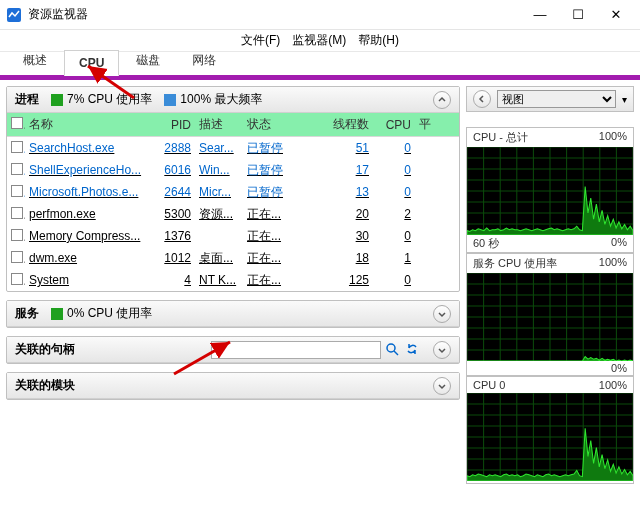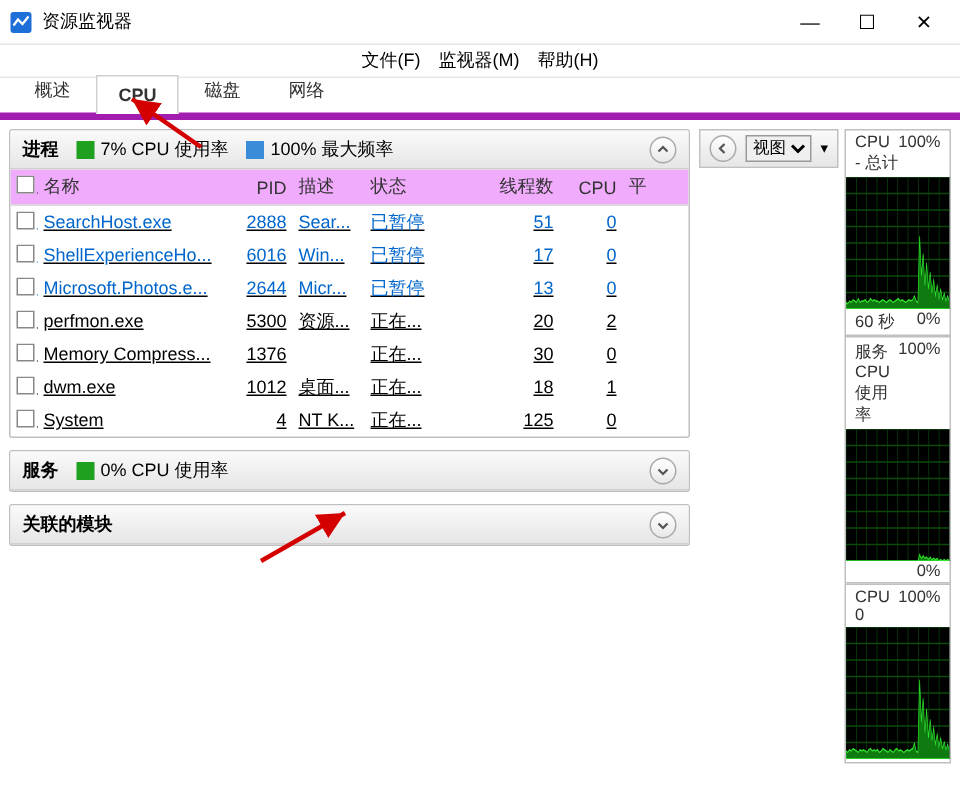--- a/index.html
+++ b/index.html
@@ -9,30 +9,30 @@
 .titlebar .title { flex: 1; font-size: 12px; }
 .titlebar .winbtns { display: flex; gap: 14px; padding-right: 6px; }
 .titlebar .winbtns span { width: 24px; text-align: center; cursor: pointer; font-size: 13px; }
 .menubar { height: 22px; display: flex; align-items: center; padding: 0 8px; gap: 12px; font-size: 12px; border-bottom: 1px solid #e8e8e8; justify-content: center; }
 .menubar span { cursor: pointer; }
 .tabs { height: 28px; display: flex; align-items: end; padding: 0 8px; border-bottom: 5px solid #a21caf; gap: 2px; }
 .tab { padding: 5px 14px; cursor: pointer; color: #333; border: 1px solid transparent; }
 .tab.active { border: 1px solid #d0d0d0; border-bottom-color: #fff; background: #fff; position: relative; top: 1px; font-weight: bold; }
 .content { display: flex; padding: 6px; gap: 6px; height: calc(529px - 30px - 22px - 28px); }
 .leftcol { flex: 1; display: flex; flex-direction: column; gap: 8px; overflow: hidden; min-width: 0; }
-.rightcol { width: 168px; display: flex; flex-direction: row; gap: 4px; }
+.rightcol { width: 168px; display: flex; flex-direction: column; gap: 15px; }
 .panel { border: 1px solid #c0c0c0; border-radius: 2px; }
 .panel-hd { background: linear-gradient(#fafafa,#e6e6e6); height: 26px; display: flex; align-items: center; padding: 0 8px; gap: 12px; font-size: 12px; border-bottom: 1px solid #d0d0d0; }
 .panel-hd .ttl { font-weight: bold; }
 .panel-hd .chip { display: flex; align-items: center; gap: 4px; }
 .panel-hd .sq { width: 12px; height: 12px; display: inline-block; }
 .panel-hd .flex1 { flex: 1; }
 .panel-hd .expand { width: 18px; height: 18px; border: 1px solid #aaa; border-radius: 50%; background: linear-gradient(#fff,#e8e8e8); display: flex; align-items: center; justify-content: center; cursor: pointer; font-size: 10px; color: #555; }
 .process-table { overflow: hidden; }
-.thead { display: flex; background: #f0abfc; border-bottom: 1px solid #d8d8d8; height: 24px; align-items: center; font-size: 12px; color: #333; }
+.thead { display: flex; background: #86efac; border-bottom: 1px solid #d8d8d8; height: 24px; align-items: center; font-size: 12px; color: #333; }
 .thead > div, .trow > div { padding: 0 4px; overflow: hidden; text-overflow: ellipsis; white-space: nowrap; }
 .col-chk { width: 18px; }
 .col-name { width: 128px; }
 .col-pid { width: 42px; text-align: right; }
 .col-desc { width: 48px; }
 .col-stat { width: 44px; }
 .col-thr { width: 48px; text-align: right; margin-left: 38px; }
 .col-cpu { width: 42px; text-align: right; }
 .col-avg { width: 28px; }
 .tbody { max-height: 160px; overflow-y: auto; text-decoration: underline; }
@@ -201,20 +201,44 @@
           </span>
         <span class="flex1"></span>
         <span class="expand">
           <svg width="10" height="10" viewBox="0 0 10 10">
               <path d="M2 4 L5 7 L8 4" stroke="#555" stroke-width="1.5" fill="none"></path>
             </svg>
         </span>
       </div>
     </div>
 
+    <div class="panel">
+      <div class="panel-hd">
+        <span class="ttl">关联的句柄</span>
+        <span class="searchwrap">
+          <input class="searchbox" placeholder="" style="">
+          <span class="searchbtn">
+            <svg width="14" height="14" viewBox="0 0 14 14">
+                <circle cx="6" cy="6" r="4" stroke="#0066cc" stroke-width="1.5" fill="none"></circle>
+                <line x1="9" y1="9" x2="13" y2="13" stroke="#0066cc" stroke-width="1.5"></line>
+              </svg>
+          </span>
+          <span class="searchbtn">
+            <svg width="14" height="14" viewBox="0 0 14 14">
+                <path d="M4 2 L4 6 M10 12 L10 8 M4 6 A4 4 0 0 1 11 5 M10 8 A4 4 0 0 1 3 9" stroke="#0066cc" stroke-width="1.5" fill="none"></path>
+              </svg>
+          </span>
+        </span>
+        <span class="expand">
+          <svg width="10" height="10" viewBox="0 0 10 10">
+              <path d="M2 4 L5 7 L8 4" stroke="#555" stroke-width="1.5" fill="none"></path>
+            </svg>
+        </span>
+      </div>
+    </div>
 
     <div class="panel">
       <div class="panel-hd">
         <span class="ttl">关联的模块</span>
         <span class="flex1"></span>
         <span class="expand">
           <svg width="10" height="10" viewBox="0 0 10 10">
               <path d="M2 4 L5 7 L8 4" stroke="#555" stroke-width="1.5" fill="none"></path>
             </svg>
         </span>

